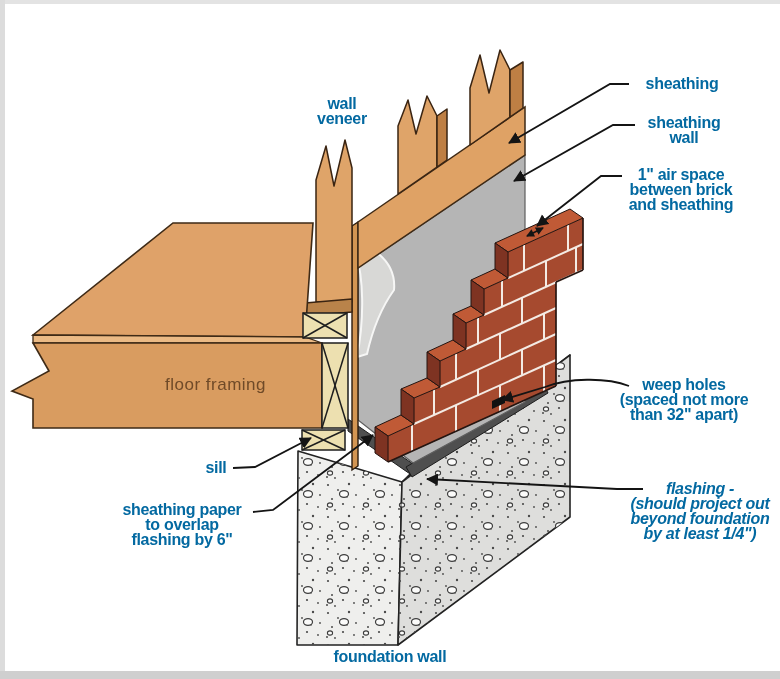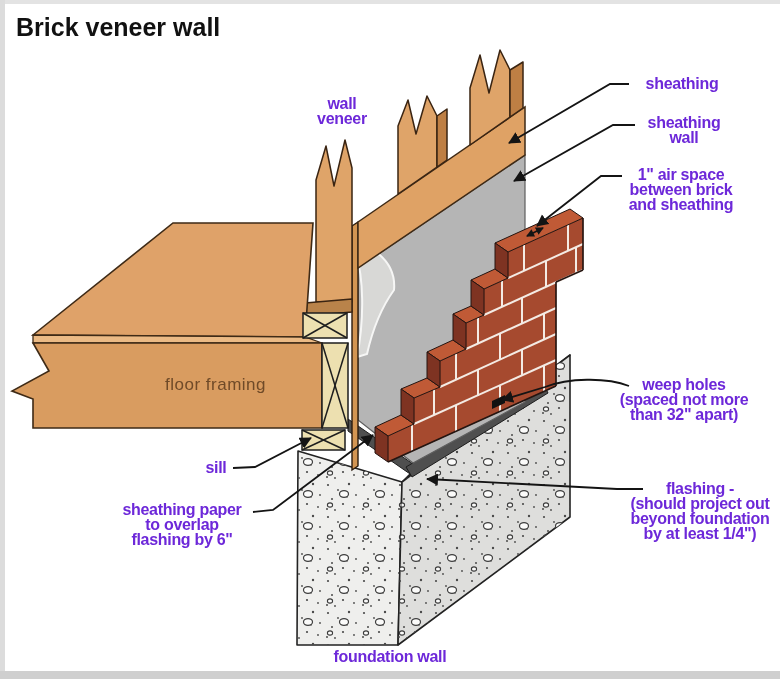--- a/index.html
+++ b/index.html
@@ -2,21 +2,21 @@
 <html><head>
 <meta charset="utf-8">
 <style>
   html,body{margin:0;padding:0;background:#fff;}
   #stage{
     position:relative;width:780px;height:679px;background:#ffffff;overflow:hidden;
     font-family:"Liberation Sans", sans-serif;
   }
   #stage svg{position:absolute;left:0;top:0;}
   .lbl{
-    position:absolute;color:#6d28d9;font-size:16px;font-weight:bold;
+    position:absolute;color:#0369a1;font-size:16px;font-weight:bold;
     line-height:15px;text-align:center;letter-spacing:-0.3px;white-space:nowrap;
     transform:translateX(-50%);
   }
   #title{
     position:absolute;left:16px;top:13px;color:#111;font-size:25px;
     font-weight:bold;letter-spacing:0;white-space:nowrap;
   }
 </style>
 </head>
 <body>
@@ -193,21 +193,20 @@
     <path d="M629,84 L610,84 L509,143" marker-end="url(#arw)"></path>
     <path d="M635,125 L613,125 L514,181" marker-end="url(#arw)"></path>
     <path d="M622,176 L601,176 L537,226" marker-end="url(#arw)"></path>
     <path d="M629,386 C606,377 568,378 545,387 L502,400" marker-end="url(#arw)"></path>
     <path d="M643,489 L617,489 L427,479" marker-end="url(#arw)"></path>
     <path d="M233,468 L255,467 L311,438" marker-end="url(#arw)"></path>
     <path d="M253,512 L273,510 L373,435" marker-end="url(#arw)"></path>
   </g>
 </svg>
 
-<div id="title">Brick veneer wall</div>
 
 <div class="lbl" style="left:342px;top:96px;">
   <div>wall</div>
   <div>veneer</div>
 </div>
 
 <div class="lbl" style="left:682px;top:76px;">
   <div>sheathing</div>
 </div>
 
@@ -221,21 +220,21 @@
   <div>between brick</div>
   <div>and sheathing</div>
 </div>
 
 <div class="lbl" style="left:684px;top:377px;">
   <div>weep holes</div>
   <div>(spaced not more</div>
   <div>than 32" apart)</div>
 </div>
 
-<div class="lbl" style="left:700px;top:481px;">
+<div class="lbl" style="left:700px;top:481px;font-style:italic;">
   <div>flashing -</div>
   <div>(should project out</div>
   <div>beyond foundation</div>
   <div>by at least 1/4")</div>
 </div>
 
 <div class="lbl" style="left:216px;top:460px;">
   <div>sill</div>
 </div>
 

